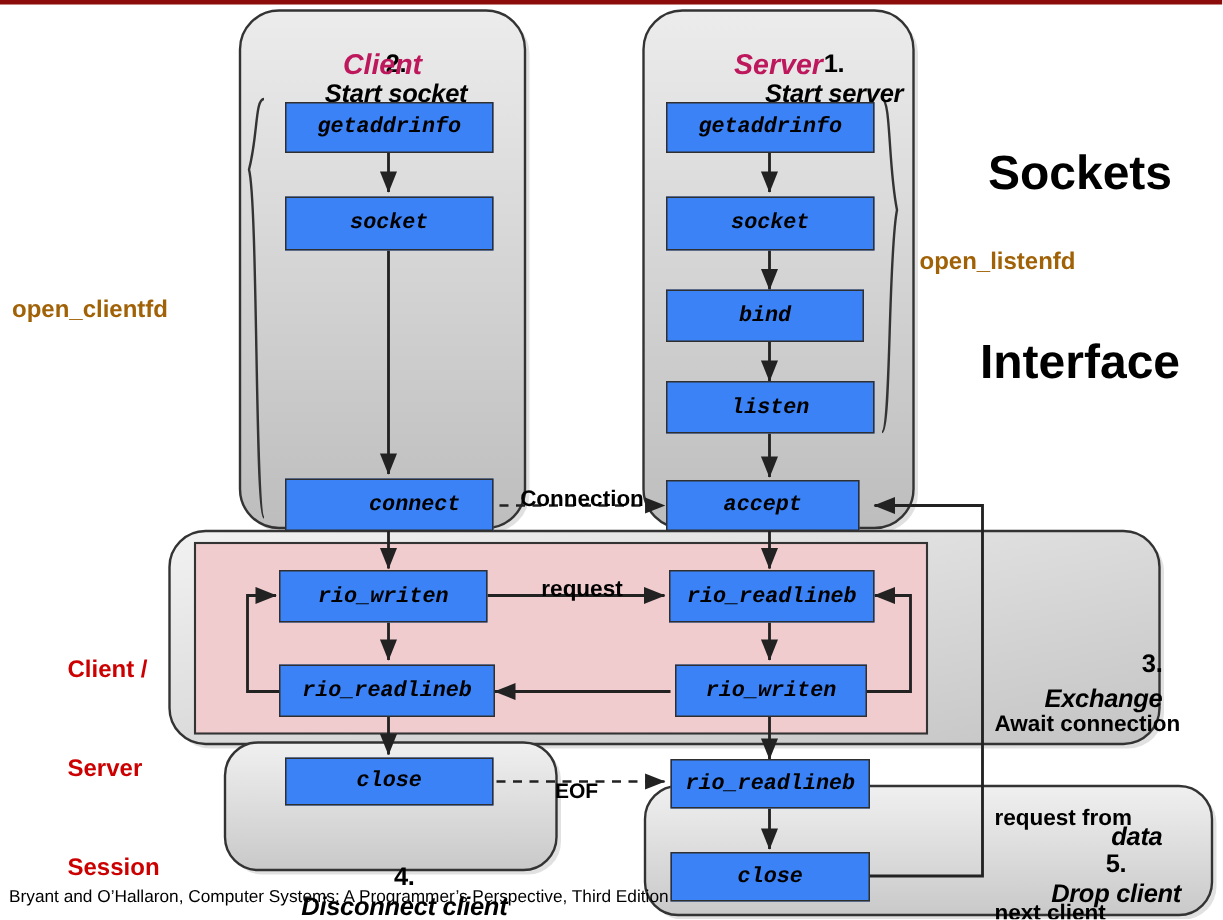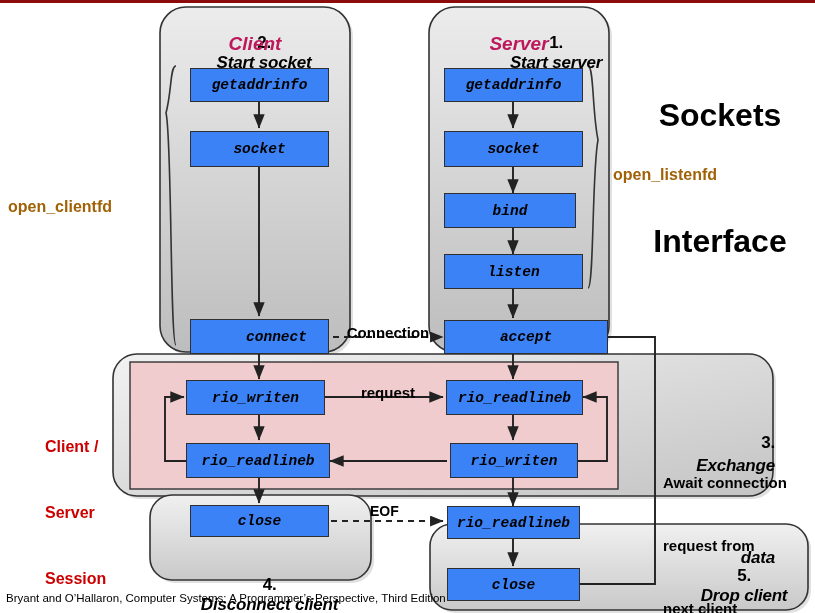--- a/index.html
+++ b/index.html
@@ -88,20 +88,21 @@
     font-size: 16px;
     color: #cc0000;
     line-height: 22px;
     text-align: left;
   }
   .eof {
     font-family: "Liberation Sans", sans-serif;
     font-weight: bold;
     font-size: 14px;
     color: #000000;
+    margin-top: 16px;
   }
   .footer {
     font-family: "Liberation Sans", sans-serif;
     font-size: 11.5px;
     color: #000000;
   }
   
   .fnbox {
     position: absolute;
     background: #3b82f6;
@@ -239,21 +240,21 @@
   </div>
   <div class="fnbox" style="left:444px; top:131px; width:139px; height:36px;">
     <span class="mono">socket</span>
   </div>
   <div class="fnbox" style="left:444px; top:193px; width:132px; height:35px;">
     <span class="mono">bind</span>
   </div>
   <div class="fnbox" style="left:444px; top:254px; width:139px; height:35px;">
     <span class="mono">listen</span>
   </div>
-  <div class="fnbox" style="left:444px; top:320px; width:164px; height:34px;">
+  <div class="fnbox" style="left:444px; top:320px; width:129px; height:34px;">
     <span class="mono">accept</span>
   </div>
 
   <div class="txt brace-label" style="left:8px; top:198px;">open_clientfd</div>
   <div class="txt brace-label" style="left:613px; top:166px;">open_listenfd</div>
 
   <div class="txt annot" style="left:333px; top:283px; width:110px;text-align:center;">
     <div>Connection</div>
     <div>request</div>
   </div>

